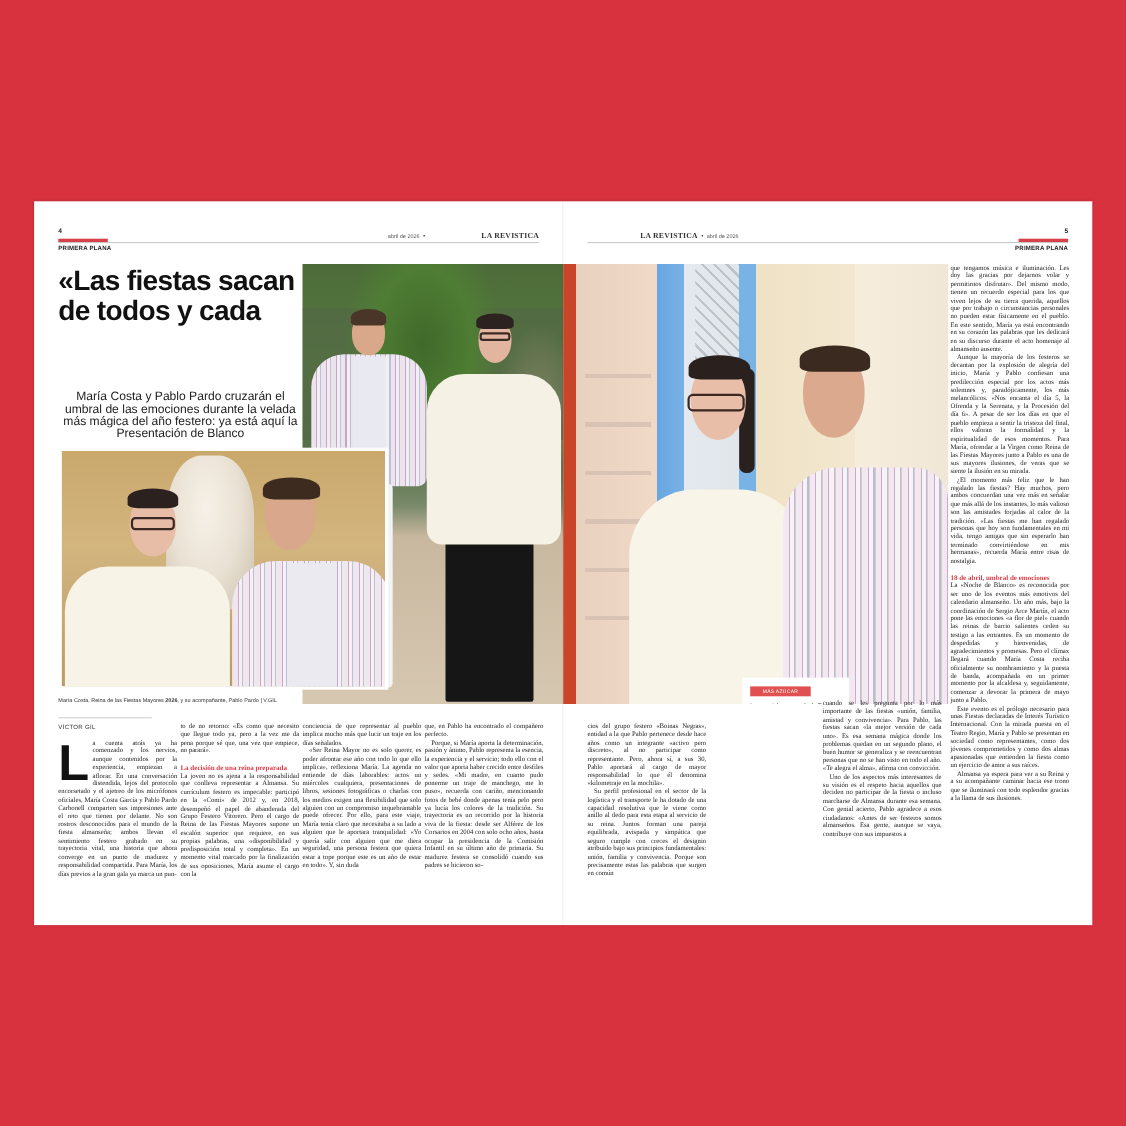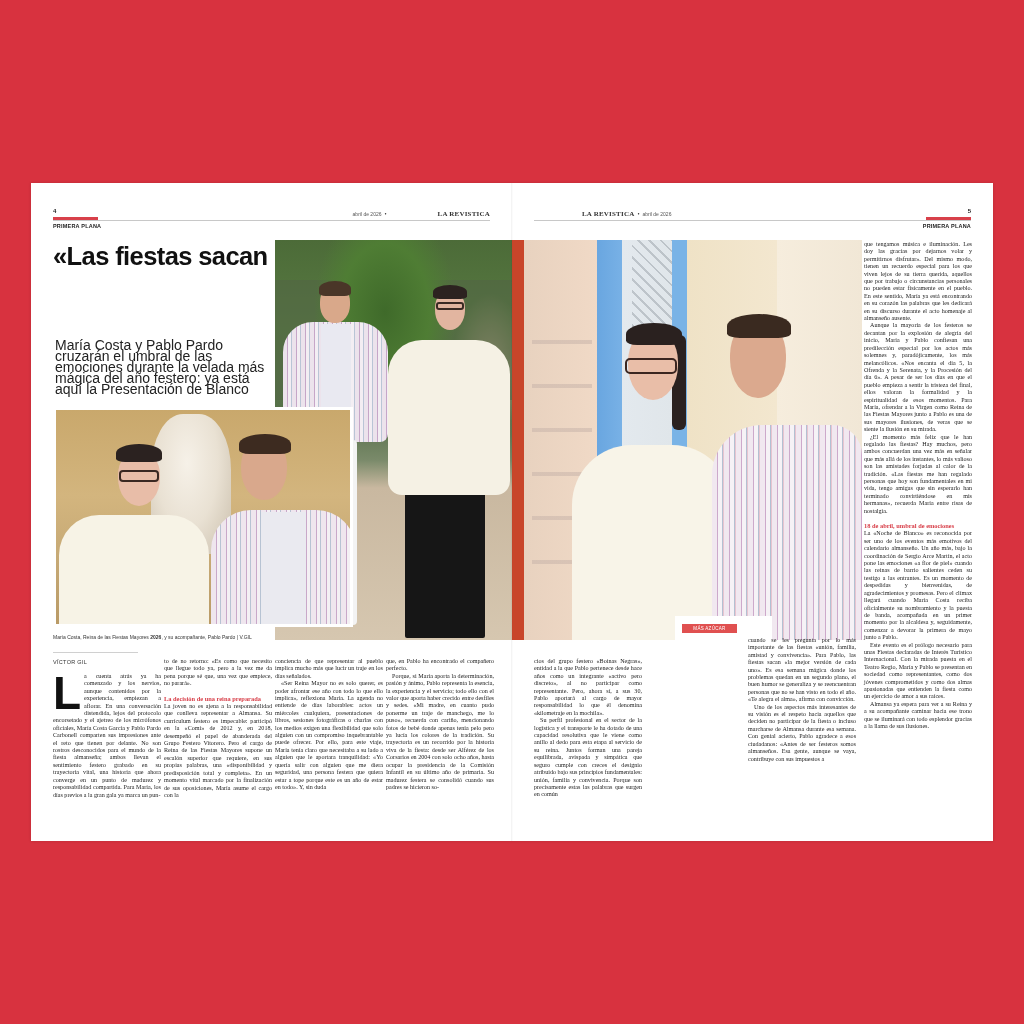--- a/index.html
+++ b/index.html
@@ -18,21 +18,21 @@
     .section-label { position: absolute; top: 40px; font-family: "Liberation Sans", sans-serif; font-size: 5.5px; font-weight: bold; color: #222; letter-spacing: 0.2px; }
     .masthead { position: absolute; top: 27px; font-size: 6px; color: #333; white-space: nowrap; }
     .masthead .mh-name { font-family: "Liberation Serif", serif; font-weight: bold; font-size: 7px; letter-spacing: 0.2px; margin-left: 48px; }
     .masthead .mh-date { font-family: "Liberation Sans", sans-serif; font-size: 5px; color: #555; }
     .masthead .mh-dot { margin: 0 3px; font-size: 6px; }
 
     
     .headline { position: absolute; left: 22px; top: 60px; width: 222px; font-family: "Liberation Sans", sans-serif; font-weight: bold; font-size: 25.5px; line-height: 27px; color: #111; letter-spacing: -0.6px; }
     .headline .red { color: #e04a5a; display: block; }
     .headline span { display: block; }
-    .subhead { position: absolute; left: 24px; top: 157px; width: 218px; font-family: "Liberation Sans", sans-serif; font-size: 14px; line-height: 11px; color: #222; text-align: left; }
+    .subhead { position: absolute; left: 24px; top: 173px; width: 218px; font-family: "Liberation Sans", sans-serif; font-size: 11px; line-height: 11px; color: #222; text-align: center; }
 
     
     .photo { position: absolute; overflow: hidden; }
     .photo-main-left { left: 244px; top: 57px; width: 237px; height: 400px;
       background:
         radial-gradient(ellipse 55px 110px at 215px 130px, #b8a48a 0%, rgba(184,164,138,0) 70%),
         linear-gradient(to bottom, #4c6b38 0%, #587a42 22%, #56704a 45%, #7a8a6a 55%, #c9b8a0 62%, #d6c7b0 100%); }
     .photo-main-left .tree { position: absolute; left: 40px; top: 0; width: 140px; height: 180px; background: radial-gradient(ellipse at 50% 40%, #3f6a2a 0%, #4f7d34 45%, rgba(79,125,52,0) 72%); }
     .photo-main-left .wall { position: absolute; left: 0; top: 40px; width: 237px; height: 120px; background: rgba(82,100,70,0.55); }
     .figure { position: absolute; }
@@ -96,20 +96,21 @@
     <div class="folio" style="left:22px;">4</div>
     <div class="folio-bar" style="left:22px;"></div>
     <div class="header-rule" style="left:22px; width:437px;"></div>
     <div class="section-label" style="left:22px;">PRIMERA PLANA</div>
     <div class="masthead" style="right:22px;">
       <span class="mh-date">abril de 2026</span><span class="mh-dot">•</span><span class="mh-name">LA REVISTICA</span>
     </div>
 
     <div class="headline">
       <span>«Las fiestas sacan</span>
+      <span>de todos y cada</span>
     </div>
     <div class="subhead">María Costa y Pablo Pardo cruzarán el umbral de las emociones durante la velada más mágica del año festero: ya está aquí la Presentación de Blanco</div>
 
     <div class="photo photo-main-left">
       <div class="wall"></div>
       <div class="tree"></div>
       <div class="figure man1-shirt"></div>
       <div class="figure man1-tee"></div>
       <div class="figure man1-pants"></div>
       <div class="figure man1-head"></div>

